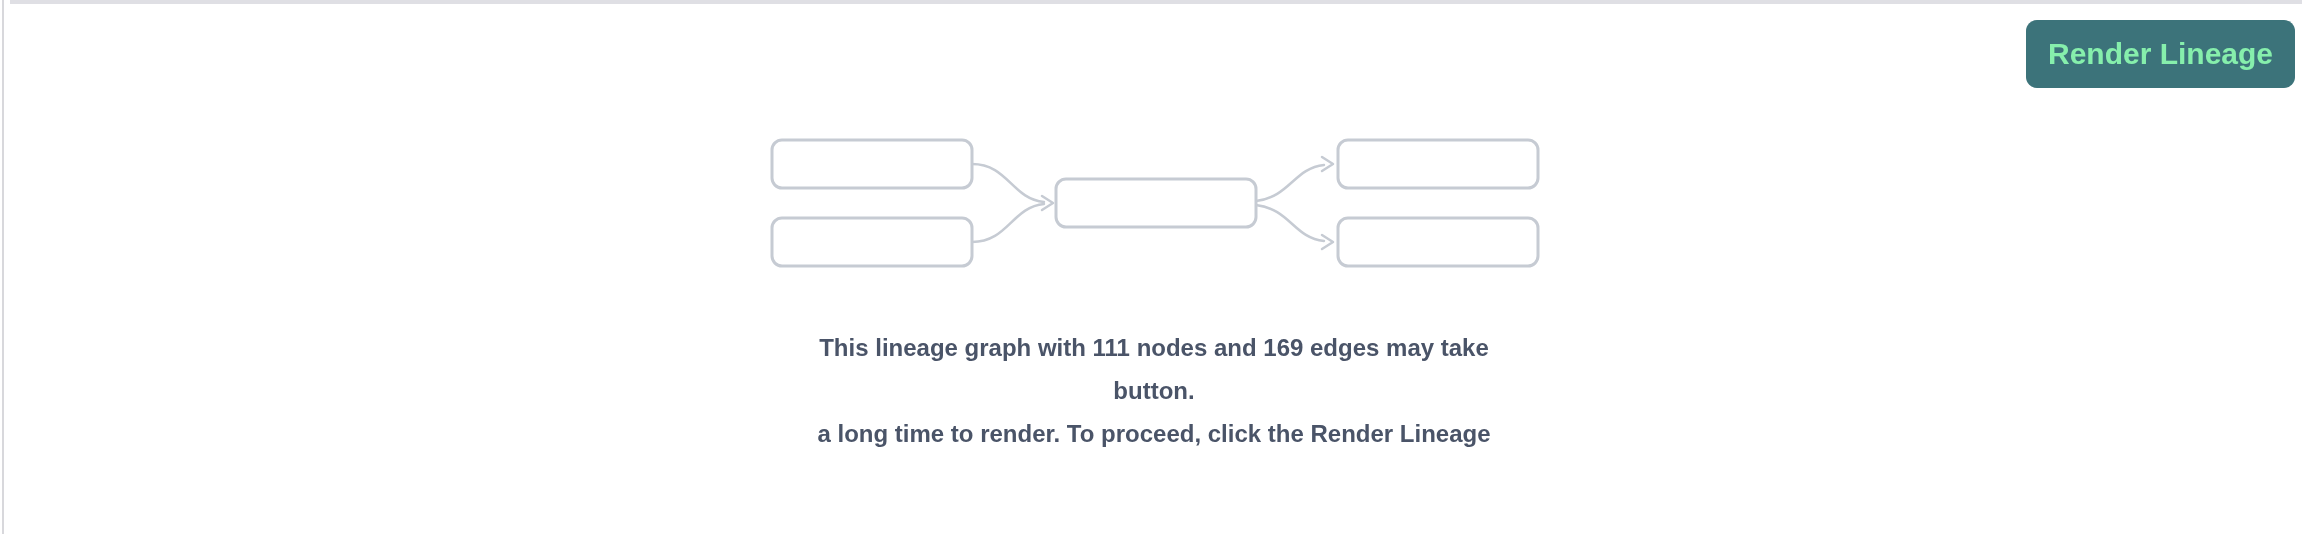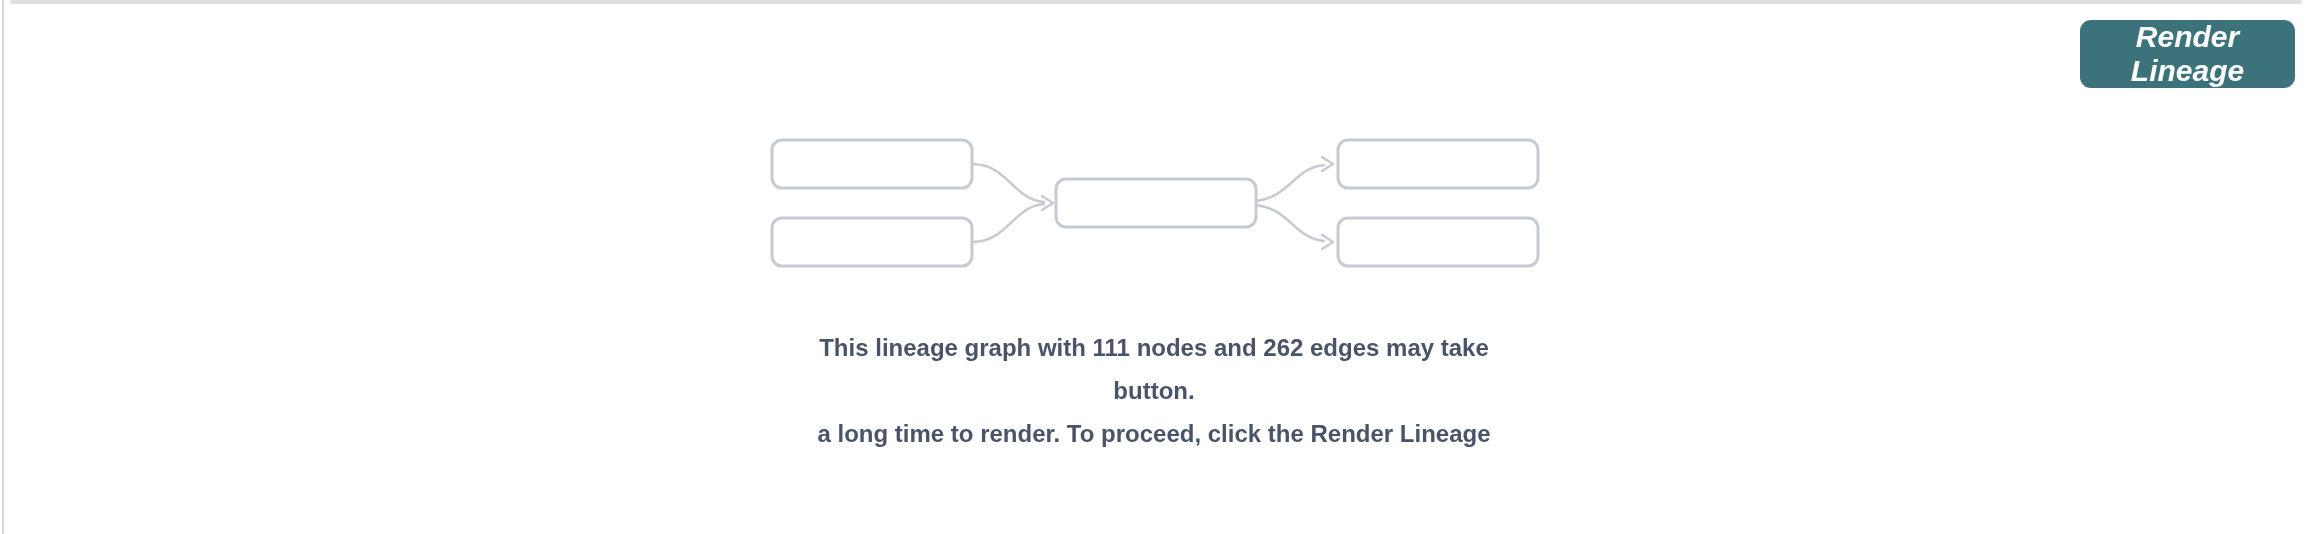--- a/index.html
+++ b/index.html
@@ -28,34 +28,33 @@
     top: 0;
     left: 2px;
     width: 2px;
     height: 534px;
     background: #d8d8dc;
   }
   .render-lineage-button {
     position: absolute;
     top: 20px;
     right: 13px;
-    width: 215px;
+    width: 269px;
     height: 68px;
     background: #3c737a;
-    color: #ffffff;
+    color: #86efac;
     border: none;
     border-radius: 11px;
     font-family: "Liberation Sans", sans-serif;
     font-size: 30px;
     font-weight: bold;
     cursor: pointer;
     display: flex;
     align-items: center;
     justify-content: center;
-    font-style: italic;
   }
   .lineage-illustration {
     position: absolute;
     left: 740px;
     top: 100px;
     width: 840px;
     height: 200px;
   }
   .placeholder-message {
     position: absolute;
@@ -97,18 +96,18 @@
     <g stroke-width="3" stroke="#c6cbd3">
       <rect x="32" y="40" width="200" height="48" rx="10" fill="#ffffff"></rect>
       <rect x="32" y="118" width="200" height="48" rx="10" fill="#ffffff"></rect>
       <rect x="316" y="79" width="200" height="48" rx="10" fill="#ffffff"></rect>
       <rect x="598" y="40" width="200" height="48" rx="10" fill="#ffffff"></rect>
       <rect x="598" y="118" width="200" height="48" rx="10" fill="#ffffff"></rect>
     </g>
   </svg>
 
   <div class="placeholder-message">
-    <div class="msg-line">This lineage graph with 111 nodes and 262 edges may take</div>
+    <div class="msg-line">This lineage graph with 111 nodes and 169 edges may take</div>
     <div class="msg-line">button.</div>
     <div class="msg-line">a long time to render. To proceed, click the Render Lineage</div>
   </div>
 
 </div>
 
 </body></html>

